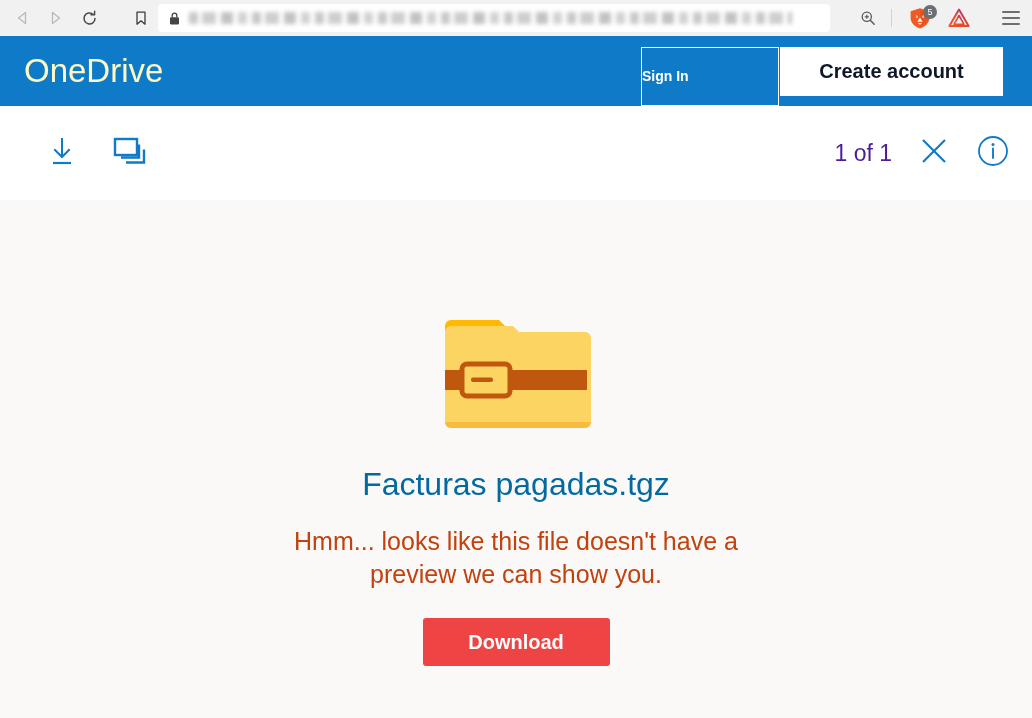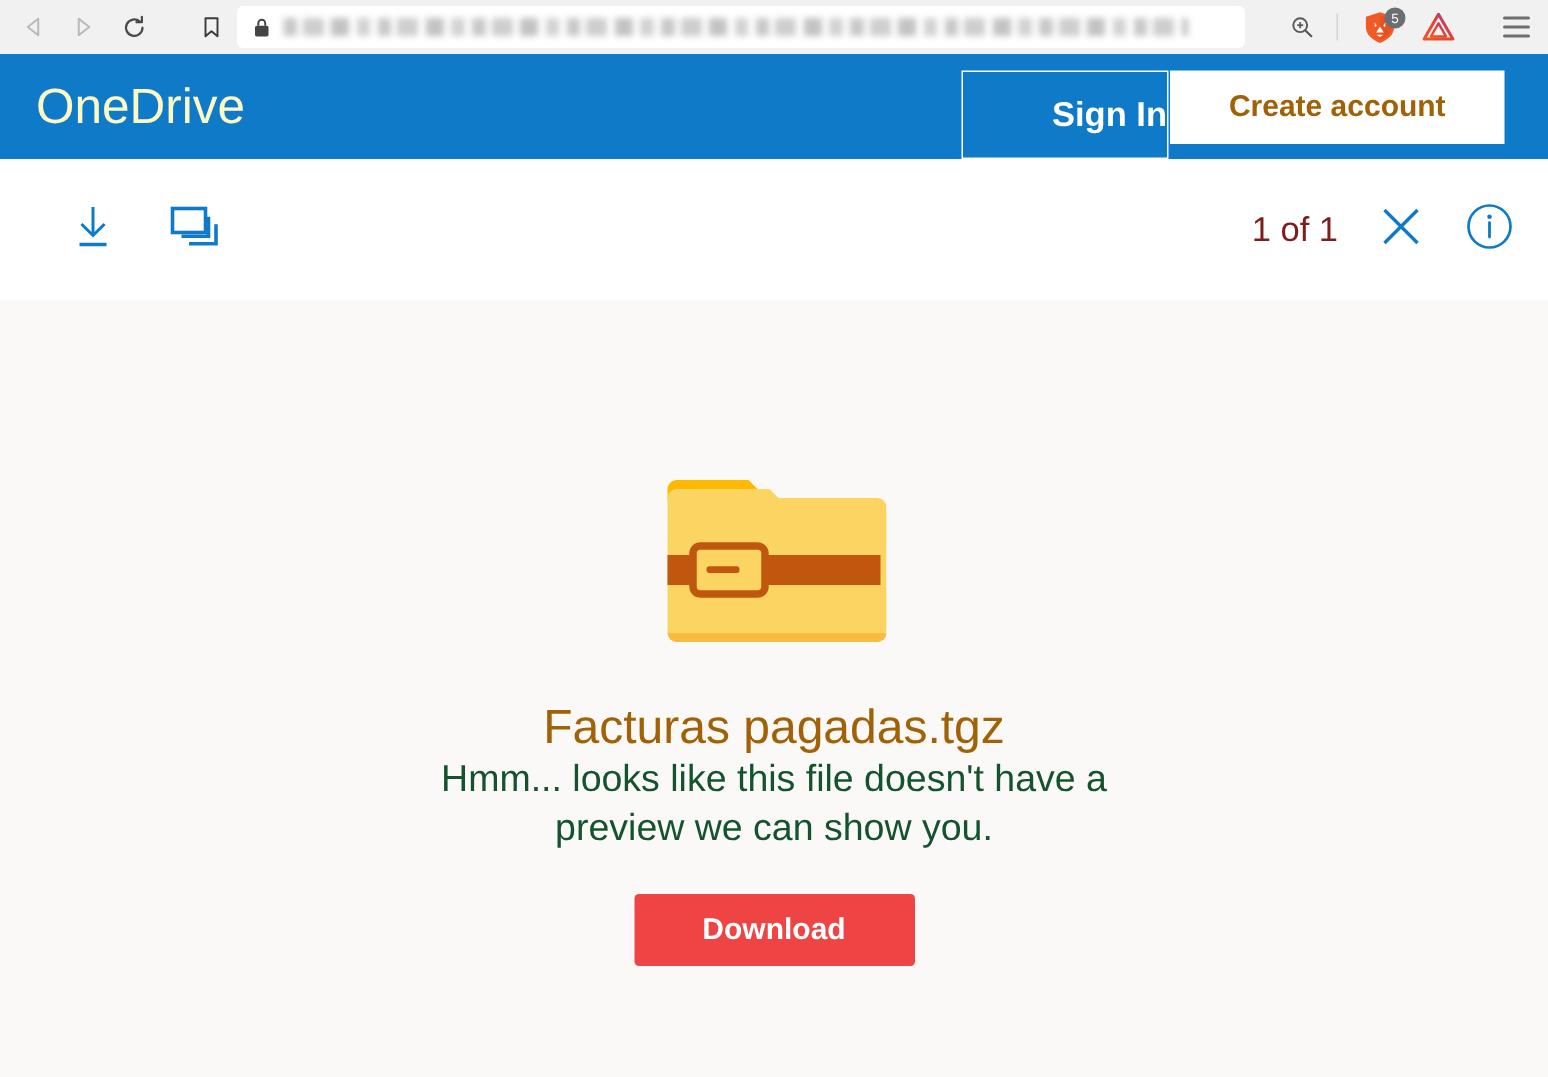--- a/index.html
+++ b/index.html
@@ -100,31 +100,31 @@
     font-weight: 300;
     letter-spacing: 0px;
     white-space: nowrap;
   }
   .btn-signin {
     position: absolute; right: 253px; top: 11px;
     width: 138px; height: 59px;
     background: transparent;
     border: 1px solid #ffffff;
     color: #ffffff;
-    font-size: 23px; font-weight: bold;
+    font-size: 14px; font-weight: bold;
     font-family: "Liberation Sans", sans-serif;
     cursor: pointer;
-    line-height: 47px; text-align: right;
+    line-height: 47px; text-align: left;
   }
   .btn-create {
     position: absolute; right: 29px; top: 11px;
     width: 223px; height: 49px;
     background: #ffffff;
     border: none;
-    color: #a16207;
+    color: #0f172a;
     font-size: 20px; font-weight: 600;
     font-family: "Liberation Sans", sans-serif;
     cursor: pointer;
     line-height: 49px; text-align: center;
   }
 
   
   .preview-toolbar {
     position: absolute; top: 106px; left: 0;
     width: 1032px; height: 94px;
@@ -133,42 +133,43 @@
   .tb-icon {
     position: absolute; top: 50%; transform: translateY(-50%);
     display: flex; align-items: center; justify-content: center;
     cursor: pointer;
   }
   .tb-download { left: 40px; width: 44px; height: 44px; }
   .tb-copy     { left: 108px; width: 48px; height: 44px; }
   .tb-count {
     position: absolute; right: 140px; top: 50%;
     transform: translateY(-50%);
-    color: #7f1d1d; font-size: 23px; font-weight: 400;
+    color: #4c1d95; font-size: 23px; font-weight: 400;
     white-space: nowrap;
   }
   .tb-close { right: 78px; width: 40px; height: 40px; }
   .tb-info  { right: 19px; width: 40px; height: 40px; }
 
   
   .preview-body {
     position: absolute; top: 200px; left: 0;
     width: 1032px; height: 518px;
     background: #faf9f8;
     display: flex; flex-direction: column;
     align-items: center;
   }
   .file-icon { margin-top: 116px; width: 150px; height: 118px; }
   .file-name {
     margin-top: 32px;
-    font-size: 32px; font-weight: 300; color: #a16207;
+    font-size: 32px; font-weight: 300; color: #0369a1;
     letter-spacing: 0px; white-space: nowrap;
   }
   .no-preview {
-    font-size: 25px; font-weight: 300; color: #14532d;
+    margin-top: 22px;
+    font-size: 25px; font-weight: 300; color: #c2410c;
     text-align: center; line-height: 1.3;
     max-width: 520px;
   }
   .btn-download {
     margin-top: 28px;
     width: 187px; height: 48px;
     background: #ef4444; border: none; border-radius: 3px;
     color: #ffffff; font-size: 20px; font-weight: bold;
     font-family: "Liberation Sans", sans-serif;
     cursor: pointer;

